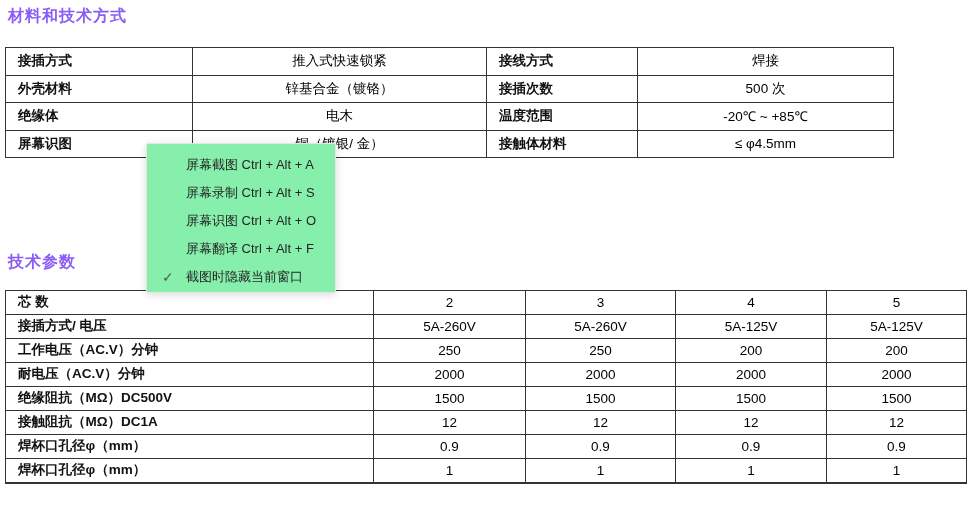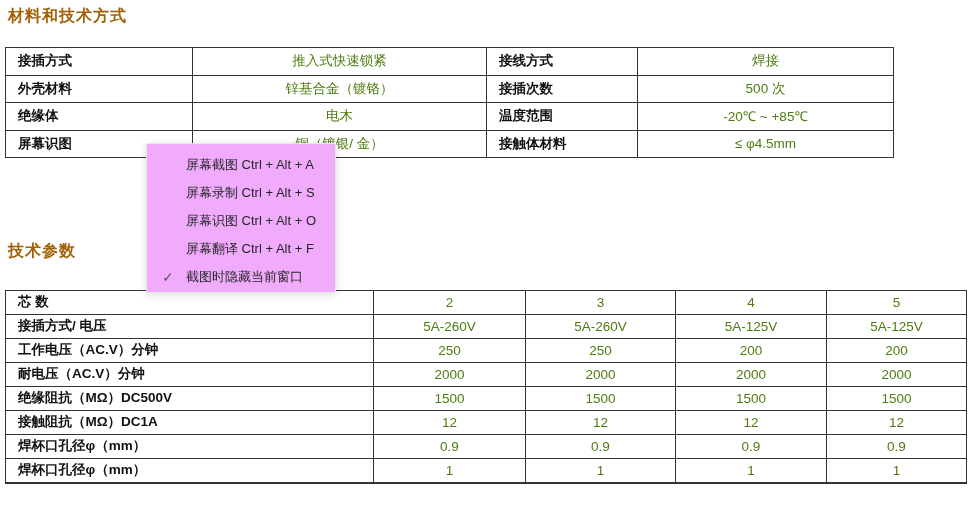--- a/index.html
+++ b/index.html
@@ -6,49 +6,49 @@
   body{
     position:relative;
     width:971px;height:515px;
     background:#ffffff;
     font-family:"Liberation Sans", sans-serif;
     color:#1a1a1a;
     overflow:hidden;
   }
   .section-title{
     position:absolute;left:8px;
-    font-size:16px;font-weight:bold;color:#a16207;
+    font-size:16px;font-weight:bold;color:#8b5cf6;
     letter-spacing:1px;
   }
   #title-materials{top:6px;}
-  #title-params{top:241px;}
+  #title-params{top:252px;}
 
   table{
     position:absolute;
     border-collapse:collapse;
     table-layout:fixed;
     font-size:13.5px;
   }
   td{
     border:1px solid #333;
     padding:0 4px;
     overflow:hidden;
     white-space:nowrap;
   }
   .lbl{font-weight:bold;text-align:left;padding-left:12px;color:#111;}
-  .val{text-align:center;font-weight:normal;color:#4d7c0f;}
+  .val{text-align:center;font-weight:normal;color:#000000;}
 
   #materials-table{left:5px;top:47px;width:888px;height:111px;}
   #params-table{left:5px;top:290px;width:961px;height:194px;border-bottom:2px solid #333;}
 
   
   #context-menu{
     position:absolute;left:146px;top:143px;
     width:190px;height:150px;
-    background:#f0abfc;
+    background:#86efac;
     border:1px solid #e6e6e6;
     border-radius:2px;
     box-shadow:0 2px 8px rgba(0,0,0,0.14);
     z-index:10;
     padding-top:7px;
     box-sizing:border-box;
     font-size:13px;color:#262626;
   }
   .menu-item{
     position:relative;

